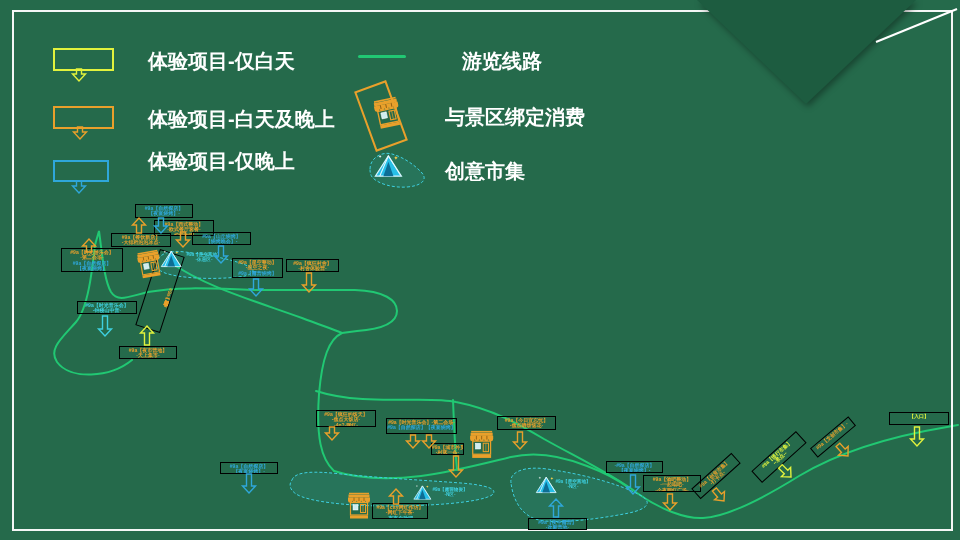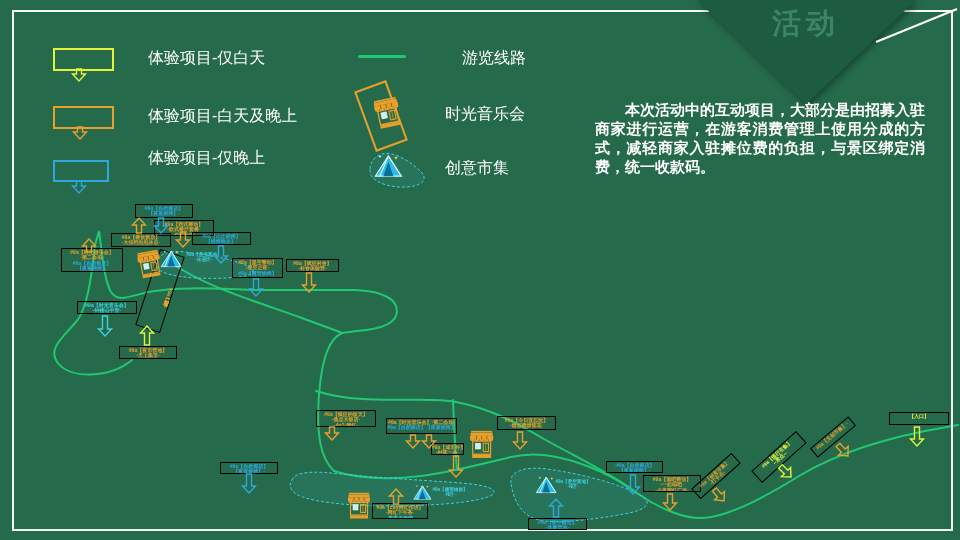--- a/index.html
+++ b/index.html
@@ -16,21 +16,21 @@
   .route{fill:none;stroke:var(--route);stroke-width:2;stroke-linecap:round;}
   .blob{fill:rgba(62,208,224,.10);stroke:var(--teal);stroke-width:1;stroke-dasharray:3 2;}
   .fold-title{position:absolute;left:751px;top:6px;width:110px;text-align:center;
               color:var(--title_text);font-size:29px;font-weight:bold;line-height:34px;letter-spacing:5px;}
   .para{position:absolute;left:595px;top:100px;width:330px;color:#fff;font-size:15px;
         font-weight:bold;line-height:19px;text-align:justify;text-indent:2em;}
   .lg-box{position:absolute;border:2px solid;}
   .lg-shopframe{position:absolute;width:30px;height:60px;border:2px solid;transform:rotate(-20deg);}
   .b-o{border-color:var(--orange);} .b-b{border-color:var(--blue);}
   .b-y{border-color:var(--yellow);}
-  .lg-label{position:absolute;color:#fff;font-size:16px;font-weight:normal;white-space:nowrap;}
+  .lg-label{position:absolute;color:#fff;font-size:20px;font-weight:bold;white-space:nowrap;}
   .lg-line{position:absolute;height:3px;background:var(--route);border-radius:2px;}
   #map-layer{position:absolute;left:0;top:0;width:960px;height:540px;}
   .mlabel{position:absolute;border:1px solid;text-align:center;font-weight:bold;
           font-size:5px;line-height:5.4px;padding:1px 0;box-sizing:border-box;overflow:hidden;}
   .mlabel .ln{white-space:nowrap;}
   .mlabel.vert{writing-mode:vertical-rl;padding:2px 0;}
   .c-o{color:var(--orange);} .c-b{color:var(--blue);} .c-y{color:var(--yellow);}
   .c-t{color:var(--teal);}
   .ttext{position:absolute;font-size:4.6px;line-height:5.2px;font-weight:bold;
          color:var(--teal);text-align:center;white-space:nowrap;}
@@ -57,38 +57,36 @@
     <path class="blob" d="M 370,169 C 370,158 382,151 392,154 C 403,157 415,165 422,173 C 428,180 421,186 407,187 C 393,188 378,184 372,177 C 370,174 370,171 370,169 Z"></path>
   </svg>
 
   <div class="frame"></div>
 
   <svg class="bgmap" width="960" height="140">
     <polygon points="697,0 806,104 916,0" fill="var(--fold)" style="filter:drop-shadow(2px 3px 3px rgba(0,0,0,.35));"></polygon>
     <line x1="876" y1="42" x2="957" y2="9" stroke="#fff" stroke-width="2"></line>
   </svg>
   <div class="fold-title">
-    <div>活动</div>
   </div>
 
   <div>
     <div class="lg-box b-y" style="left:53px;top:48px;width:57px;height:19px"></div>
     <div class="lg-label" style="left:148px;top:48px">体验项目-仅白天</div>
     <div class="lg-box b-o" style="left:53px;top:106px;width:57px;height:19px"></div>
     <div class="lg-label" style="left:148px;top:106px">体验项目-白天及晚上</div>
     <div class="lg-box b-b" style="left:53px;top:160px;width:52px;height:18px"></div>
     <div class="lg-label" style="left:148px;top:148px">体验项目-仅晚上</div>
     <div class="lg-line" style="left:358px;top:55px;width:48px"></div>
     <div class="lg-label" style="left:462px;top:48px">游览线路</div>
     <div class="lg-shopframe b-o" style="left:364px;top:84px"></div>
-    <div class="lg-label" style="left:445px;top:104px">时光音乐会</div>
+    <div class="lg-label" style="left:445px;top:104px">与景区绑定消费</div>
     <div class="lg-label" style="left:445px;top:158px">创意市集</div>
   </div>
 
-  <div class="para">本次活动中的互动项目，大部分是由招募入驻商家进行运营，在游客消费管理上使用分成的方式，减轻商家入驻摊位费的负担，与景区绑定消费，统一收款码。</div>
 
   <div id="map-layer">
       <div class="mlabel b-b" style="left: 135px; top: 204px; width: 58px; height: 14px;">
         <div class="ln c-b">#9a【自然探店】</div>
         <div class="ln c-b">【夜宴烧烤】-</div>
       </div>
       <div class="mlabel b-o" style="left: 154px; top: 220px; width: 60px; height: 16px;">
         <div class="ln c-o">#9a【西式整动】</div>
         <div class="ln c-o">-欧式餐厅套餐-</div>
         <div class="ln c-o">-柠檬咖吧-</div>

